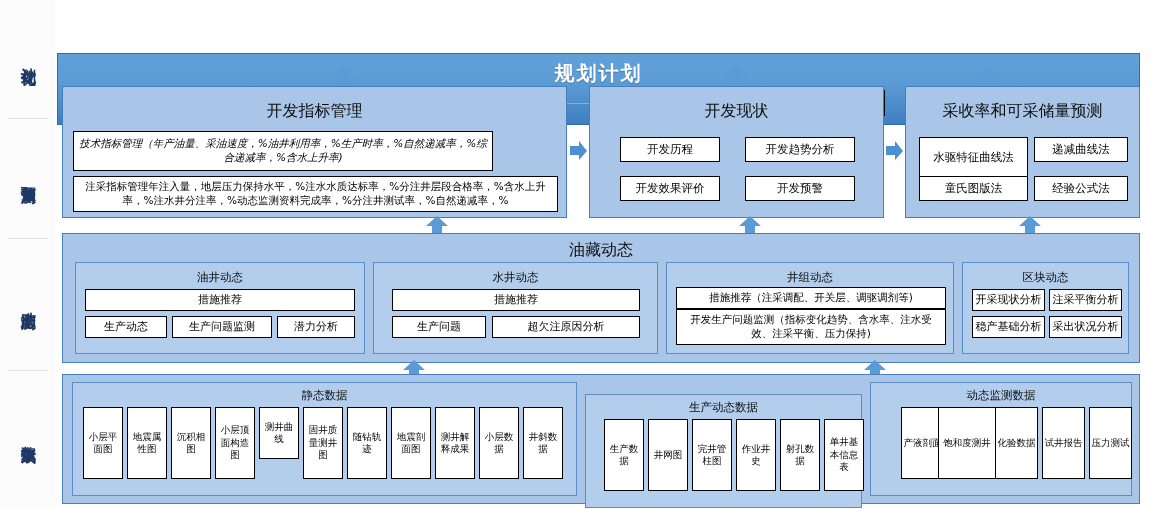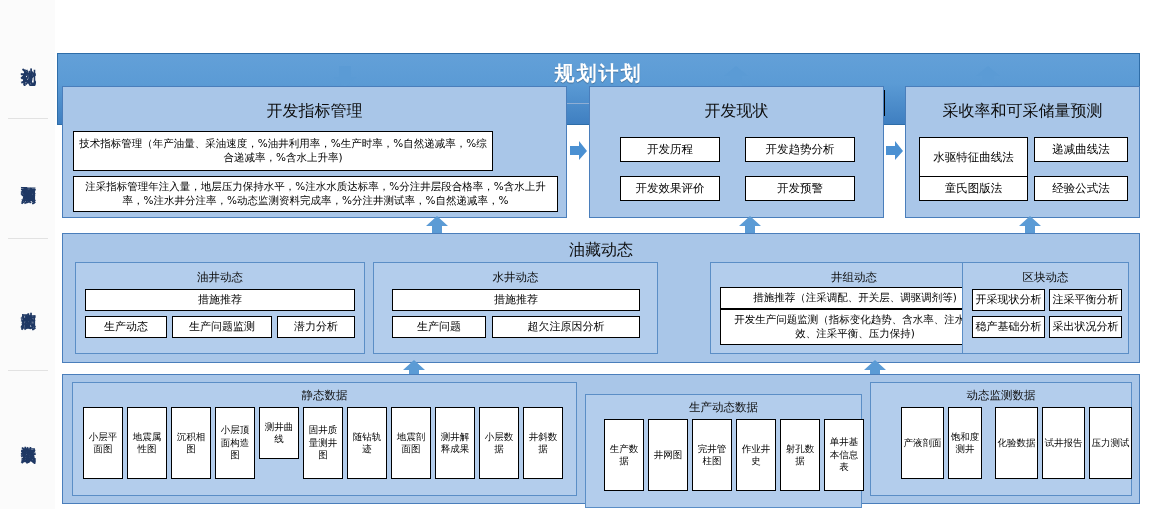--- a/index.html
+++ b/index.html
@@ -110,21 +110,21 @@
     </svg>
   </div>
   <div class="arw" style="left:975px; top:66px;">
     <svg width="26" height="22" viewBox="0 0 26 22">
       <path d="M13 0 L25 10 L19 10 L19 21 L7 21 L7 10 L1 10 Z" fill="#5b9bd5"></path>
     </svg>
   </div>
 
   <div class="panel" style="left:62px; top:86px; width:505px; height:132px;">
     <div class="panel-title big" style="top:14px;">开发指标管理</div>
-    <div class="wbox f105" style="left:10px; top:44px; width:420px; height:40px;">技术指标管理（年产油量、采油速度，%油井利用率，%生产时率，%自然递减率，%综合递减率，%含水上升率)</div>
+    <div class="wbox f105" style="left:10px; top:44px; width:420px; height:40px;font-style:italic;">技术指标管理（年产油量、采油速度，%油井利用率，%生产时率，%自然递减率，%综合递减率，%含水上升率)</div>
     <div class="wbox f105" style="left:10px; top:89px; width:485px; height:36px;">注采指标管理年注入量，地层压力保持水平，%注水水质达标率，%分注井层段合格率，%含水上升率，%注水井分注率，%动态监测资料完成率，%分注井测试率，%自然递减率，%</div>
   </div>
 
   <div class="arw" style="left:570px; top:141px;">
     <svg width="18" height="20" viewBox="0 0 18 20">
       <path d="M0 5 L9 5 L9 0 L17 10 L9 19 L9 14 L0 14 Z" fill="#4a90d2"></path>
     </svg>
   </div>
 
   <div class="panel" style="left:589px; top:86px; width:295px; height:132px;">
@@ -176,21 +176,21 @@
       <div class="wbox f11" style="left:201px; top:53px; width:78px; height:22px;">潜力分析</div>
     </div>
 
     <div class="panel-lite" style="left:310px; top:28px; width:285px; height:92px;">
       <div class="panel-title sm" style="top:7px;">水井动态</div>
       <div class="wbox f11" style="left:18px; top:26px; width:248px; height:22px;">措施推荐</div>
       <div class="wbox f11" style="left:18px; top:53px; width:94px; height:22px;">生产问题</div>
       <div class="wbox f11" style="left:118px; top:53px; width:148px; height:22px;">超欠注原因分析</div>
     </div>
 
-    <div class="panel-lite" style="left:603px; top:28px; width:288px; height:92px;margin-left:44px;">
+    <div class="panel-lite" style="left:603px; top:28px; width:288px; height:92px;">
       <div class="panel-title sm" style="top:7px;">井组动态</div>
       <div class="wbox f105" style="left:9px; top:24px; width:270px; height:22px;">措施推荐（注采调配、开关层、调驱调剂等)</div>
       <div class="wbox f105" style="left:9px; top:46px; width:270px; height:36px;">开发生产问题监测（指标变化趋势、含水率、注水受效、注采平衡、压力保持)</div>
     </div>
 
     <div class="panel-lite" style="left:899px; top:28px; width:167px; height:92px;">
       <div class="panel-title sm" style="top:7px;">区块动态</div>
       <div class="wbox f11" style="left:9px; top:26px; width:73px; height:22px;">开采现状分析</div>
       <div class="wbox f11" style="left:86px; top:26px; width:73px; height:22px;">注采平衡分析</div>
       <div class="wbox f11" style="left:9px; top:53px; width:73px; height:22px;">稳产基础分析</div>
@@ -232,20 +232,20 @@
       <div class="wbox f95 tall" style="left:62px; top:24px; width:40px; height:72px;">井网图</div>
       <div class="wbox f95 tall" style="left:106px; top:24px; width:40px; height:72px;">完井管柱图</div>
       <div class="wbox f95 tall" style="left:150px; top:24px; width:40px; height:72px;">作业井史</div>
       <div class="wbox f95 tall" style="left:194px; top:24px; width:40px; height:72px;">射孔数据</div>
       <div class="wbox f95 tall" style="left:238px; top:24px; width:40px; height:72px;">单井基本信息表</div>
     </div>
 
     <div class="panel-lite" style="left:807px; top:7px; width:262px; height:114px;">
       <div class="panel-title sm" style="top:5px;">动态监测数据</div>
       <div class="wbox f95 tall" style="left:30px; top:24px; width:43px; height:72px;">产液剖面</div>
-      <div class="wbox f95 tall" style="left:77px; top:24px; width:34px; height:72px;">饱和度测井</div>
+      <div class="wbox f95 tall" style="left:67px; top:24px; width:58px; height:72px;">饱和度测井</div>
       <div class="wbox f95 tall" style="left:124px; top:24px; width:43px; height:72px;">化验数据</div>
       <div class="wbox f95 tall" style="left:171px; top:24px; width:43px; height:72px;">试井报告</div>
       <div class="wbox f95 tall" style="left:218px; top:24px; width:43px; height:72px;">压力测试</div>
     </div>
   </div>
 
 </div>
 
 </body></html>

